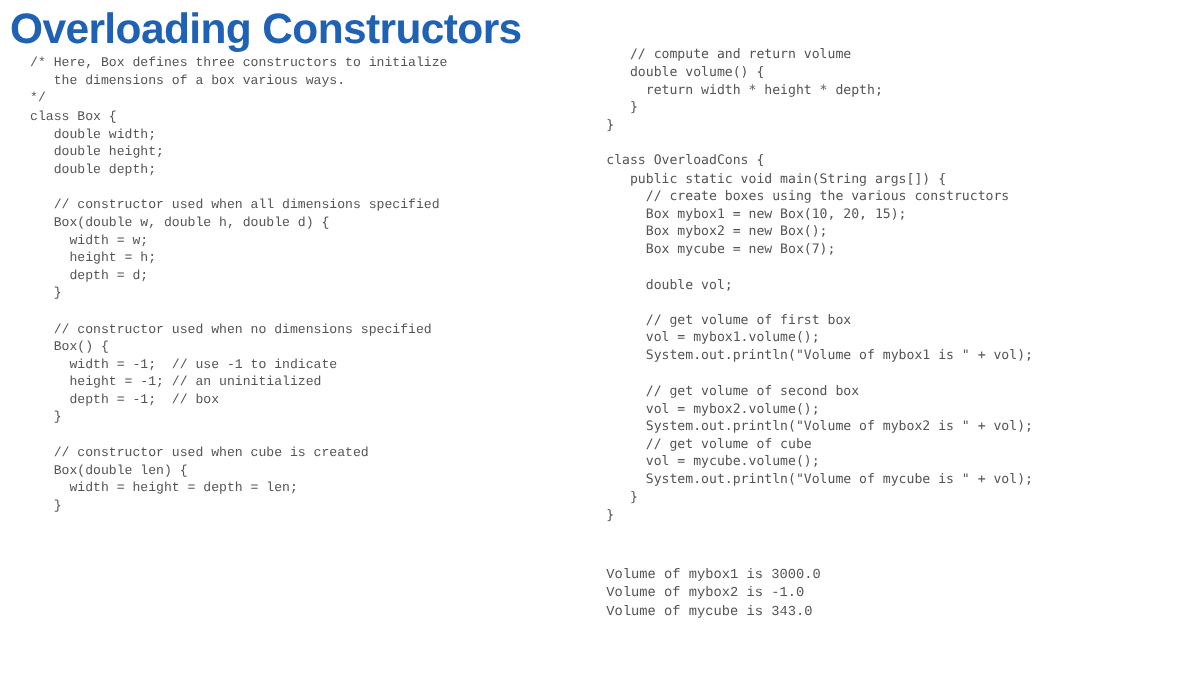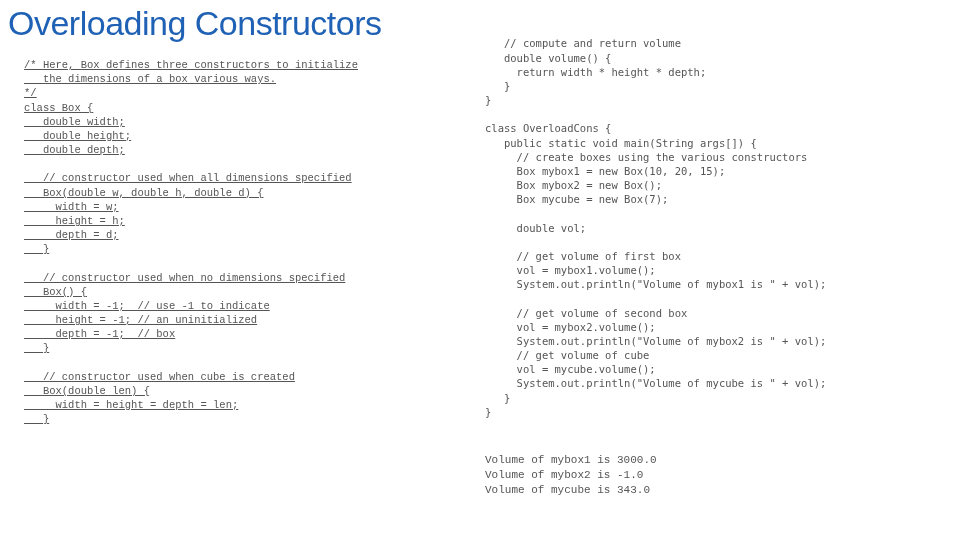--- a/index.html
+++ b/index.html
@@ -9,37 +9,36 @@
     background: #ffffff;
     font-family: "Segoe UI", Arial, sans-serif;
     overflow: hidden;
     position: relative;
   }
   .title {
     position: absolute;
     top: 4px;
     left: 8px;
     font-size: 34px;
-    font-weight: 400;
+    font-weight: 700;
     color: #1f61b5;
     letter-spacing: -0.5px;
   }
   .col {
     position: absolute;
     font-family: "Consolas", "Courier New", monospace;
     font-size: 10.5px;
     line-height: 1.35;
     color: #555;
     white-space: pre;
   }
   .col-left {
-    top: 58px;
+    top: 44px;
     left: 24px;
     width: 440px;
-    text-decoration: underline;
   }
   .col-right {
     top: 8px;
     left: 485px;
     width: 460px;
   }
   .prose {
     font-family: Georgia, "Times New Roman", serif;
     font-size: 12px;
     color: #333;

